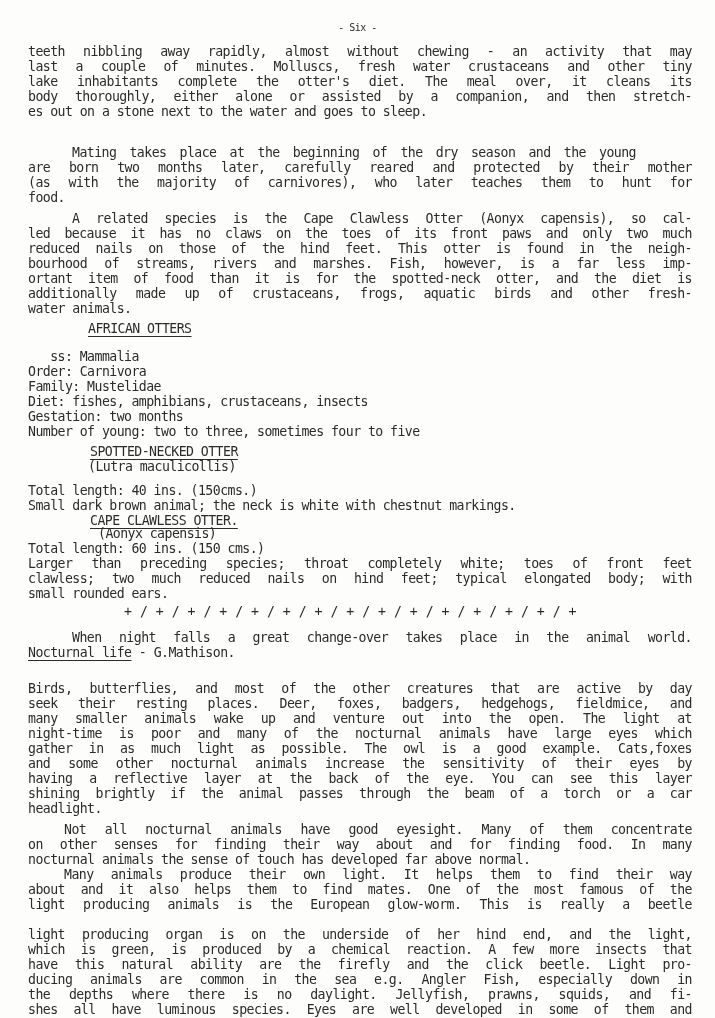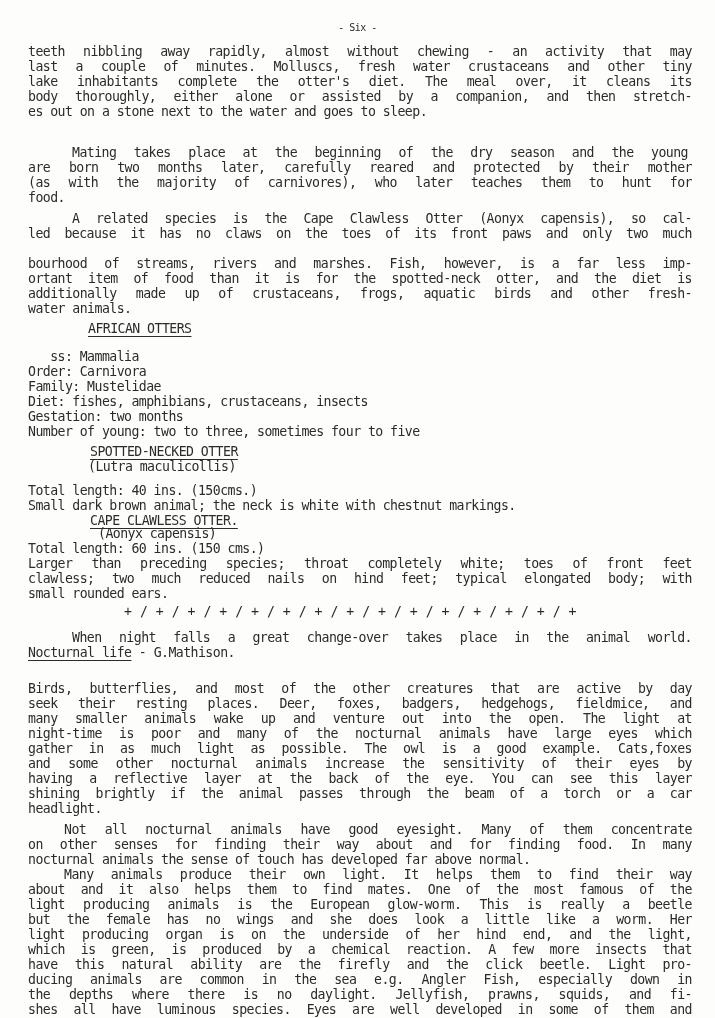--- a/index.html
+++ b/index.html
@@ -67,27 +67,28 @@
 <div class="page">
 
   <div class="page-header">- Six -</div>
 
   <div class="line justify" style="top:44px">teeth nibbling away rapidly, almost without chewing - an activity that may</div>
   <div class="line justify" style="top:59px">last a couple of minutes. Molluscs, fresh water crustaceans and other tiny</div>
   <div class="line justify" style="top:74px">lake inhabitants complete the otter's diet. The meal over,  it cleans  its</div>
   <div class="line justify" style="top:89px">body thoroughly, either alone or assisted by a companion, and then stretch-</div>
   <div class="line" style="top:104px">es out on a stone next to the water and goes to sleep.</div>
 
-  <div class="line indent" style="top:145px; width:616px; text-align:justify; text-align-last:justify; white-space:normal;">Mating takes place at the beginning of the dry season and  the  young</div>
+  <div class="line indent" style="top:145px; width:564px; text-align:justify; text-align-last:justify; white-space:normal;">Mating takes place at the beginning of the dry season and  the  young</div>
   <div class="line justify" style="top:160px">are born two months later, carefully reared and protected by their  mother</div>
   <div class="line justify" style="top:175px">(as with the majority of carnivores), who later teaches them to  hunt  for</div>
   <div class="line" style="top:190px">food.</div>
 
   <div class="line indent" style="top:211px; width:620px; text-align:justify; text-align-last:justify; white-space:normal;">A related species is the Cape Clawless Otter (Aonyx capensis), so cal-</div>
   <div class="line justify" style="top:226px">led because it has no claws on the toes of its front paws and only two much</div>
+  <div class="line justify" style="top:241px">reduced nails on those of the hind feet. This otter is found in the neigh-</div>
   <div class="line justify" style="top:256px">bourhood of streams, rivers and marshes. Fish, however, is a far less imp-</div>
   <div class="line justify" style="top:271px">ortant item of food than it is for the spotted-neck otter, and the diet is</div>
   <div class="line justify" style="top:286px">additionally made up of crustaceans, frogs, aquatic birds and other fresh-</div>
   <div class="line" style="top:301px">water animals.</div>
 
   <div class="line ul" style="top:321px; left:88px;">AFRICAN OTTERS</div>
 
   <div class="line" style="top:349px">   ss: Mammalia</div>
   <div class="line" style="top:364px">Order: Carnivora</div>
   <div class="line" style="top:379px">Family: Mustelidae</div>
@@ -122,21 +123,20 @@
   <div class="line justify" style="top:786px">shining brightly if the animal passes through the beam of a torch or a car</div>
   <div class="line" style="top:801px">headlight.</div>
 
   <div class="line indent" style="top:822px; left:64px; width:628px; text-align:justify; text-align-last:justify; white-space:normal;">Not all nocturnal animals have good eyesight. Many of them concentrate</div>
   <div class="line" style="top:852px">nocturnal animals the sense of touch has developed far above normal.</div>
   <div class="line justify" style="top:837px">on other senses for finding their way about and for finding food. In  many</div>
 
   <div class="line indent" style="top:867px; left:64px; width:628px; text-align:justify; text-align-last:justify; white-space:normal;">Many animals produce their own light. It helps them to find their  way</div>
   <div class="line justify" style="top:882px">about and it also helps them to find mates. One of the most famous  of the</div>
   <div class="line justify" style="top:897px">light producing animals is the European glow-worm. This is really a beetle</div>
-  <div class="line justify" style="top:912px">but the female has no wings and she does look a little like a  worm.  Her</div>
   <div class="line justify" style="top:927px">light producing organ is on the underside of her hind end, and the  light,</div>
   <div class="line justify" style="top:942px">which is green, is produced by a chemical reaction. A few more insects that</div>
   <div class="line justify" style="top:957px">have this natural ability are the firefly and the click beetle. Light pro-</div>
   <div class="line justify" style="top:972px">ducing animals are common in the sea e.g. Angler Fish, especially  down in</div>
   <div class="line justify" style="top:987px">the depths where there is no daylight. Jellyfish, prawns, squids,  and fi-</div>
   <div class="line justify" style="top:1002px">shes all have luminous species. Eyes are well developed in some of them and</div>
 
 </div>
 
 </body></html>

